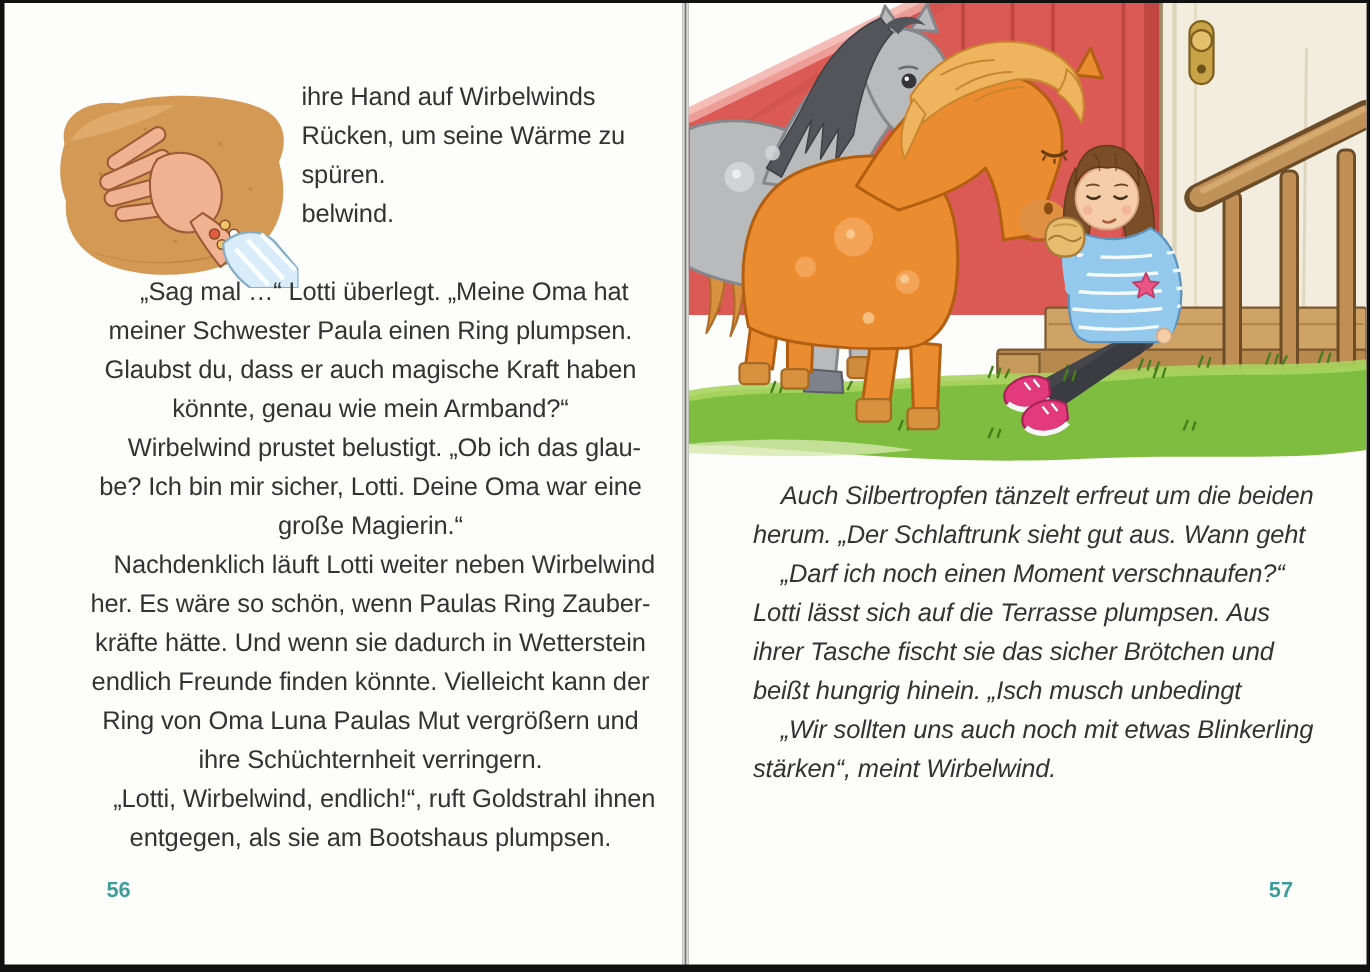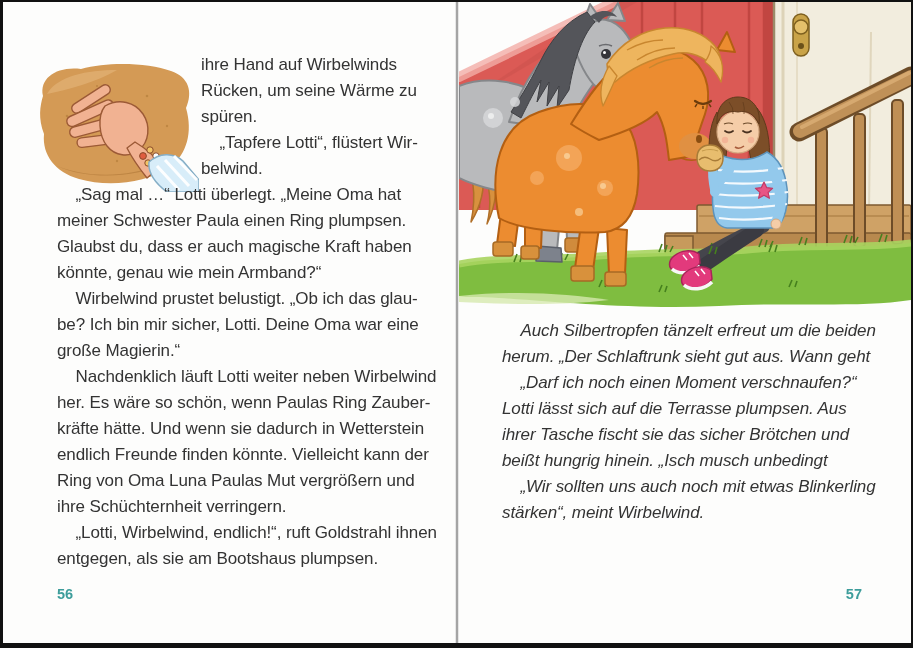--- a/index.html
+++ b/index.html
@@ -8,24 +8,24 @@
           padding:2px 2px 5px 3px;display:flex;}
   .page{position:relative;background:#fdfdfc;height:641px;overflow:hidden;}
   .page-left{width:452px;}
   .page-right{width:452px;}
   .gutter{width:4px;height:641px;background:linear-gradient(to right,#ffffff 0%,#cfcfcf 25%,#7a7a7a 50%,#cfcfcf 75%,#ffffff 100%);}
   .hand-illo{position:absolute;left:24px;top:54px;width:172px;height:136px;}
   .scene-illo{position:absolute;left:0;top:0;width:452px;height:312px;}
   .textcol{position:absolute;color:#333;font-size:17px;letter-spacing:-0.1px;}
   .textcol .tline{height:26px;line-height:26px;white-space:nowrap;}
   .col-beside{left:198px;top:50px;}
-  .col-full{left:54px;top:180px;}
+  .col-full{left:54px;top:180px;text-align:center;}
   .col-right{left:43px;top:316px;font-style:italic;}
   .pagenum{position:absolute;top:584px;font-size:14.5px;color:#3d9d9b;font-weight:bold;}
-  .pagenum-left{left:54px;text-align:center;}
+  .pagenum-left{left:68px;text-align:center;}
   .pagenum-right{right:49px;}
 </style>
 </head>
 <body>
 
 <div class="spread">
 
   <div class="page page-left">
 
     <svg class="hand-illo" viewBox="0 0 172 136">
@@ -60,21 +60,20 @@
       <g>
         <path d="M122,106 C132,97 146,96 156,105 L172,124 L172,136 L140,136 C128,127 121,116 122,106 Z" fill="#d8edf9" stroke="#85aec6" stroke-width="1.5"></path>
         <path d="M130,110 L152,134 M138,104 L162,130 M147,100 L170,124" stroke="#ffffff" stroke-width="3" opacity="0.95" fill="none"></path>
       </g>
     </svg>
 
     <div class="textcol col-beside">
         <div class="tline">ihre Hand auf Wirbelwinds</div>
         <div class="tline">Rücken, um seine Wärme zu</div>
         <div class="tline">spüren.</div>
-        <div class="tline">&nbsp;&nbsp;&nbsp;&nbsp;„Tapfere Lotti“, flüstert Wir-</div>
         <div class="tline">belwind.</div>
       </div>
 
     <div class="textcol col-full">
         <div class="tline">&nbsp;&nbsp;&nbsp;&nbsp;„Sag mal …“ Lotti überlegt. „Meine Oma hat</div>
         <div class="tline">meiner Schwester Paula einen Ring plumpsen.</div>
         <div class="tline">Glaubst du, dass er auch magische Kraft haben</div>
         <div class="tline">könnte, genau wie mein Armband?“</div>
         <div class="tline">&nbsp;&nbsp;&nbsp;&nbsp;Wirbelwind prustet belustigt. „Ob ich das glau-</div>
         <div class="tline">be? Ich bin mir sicher, Lotti. Deine Oma war eine</div>

